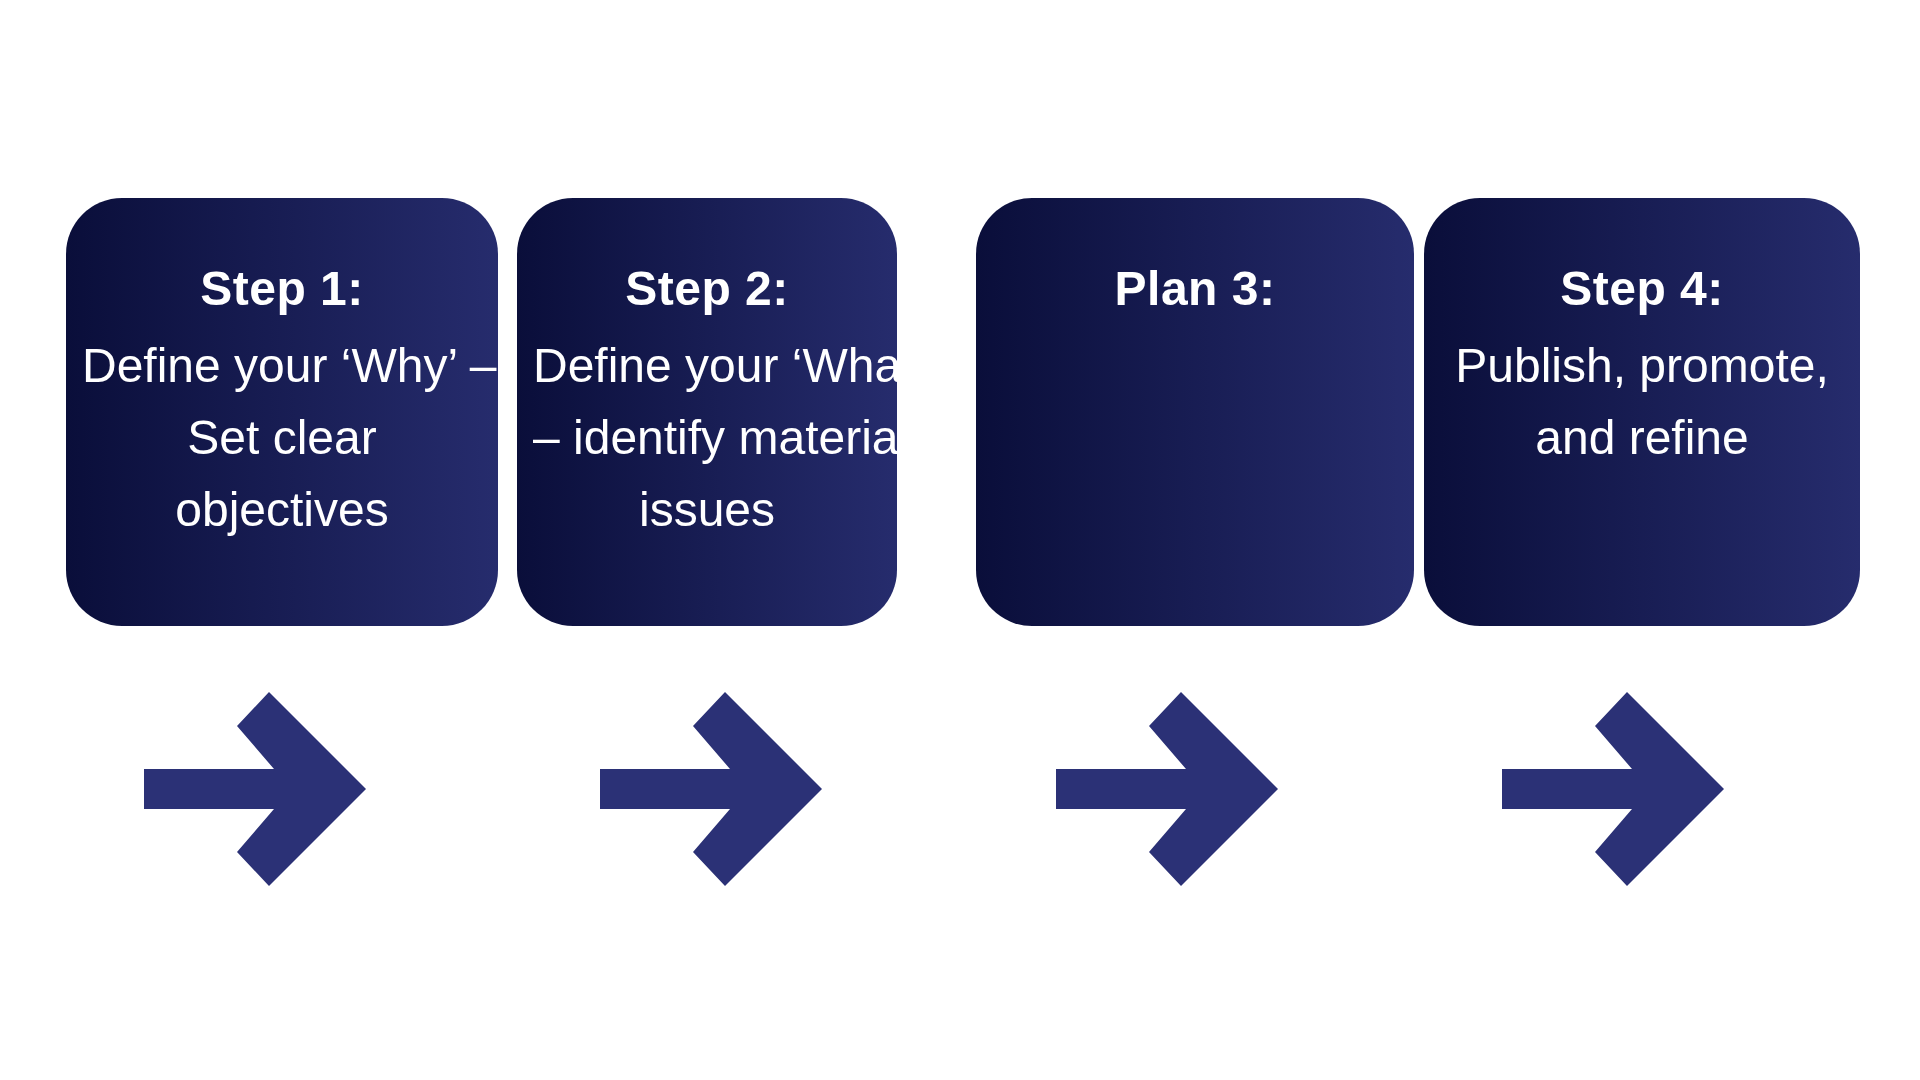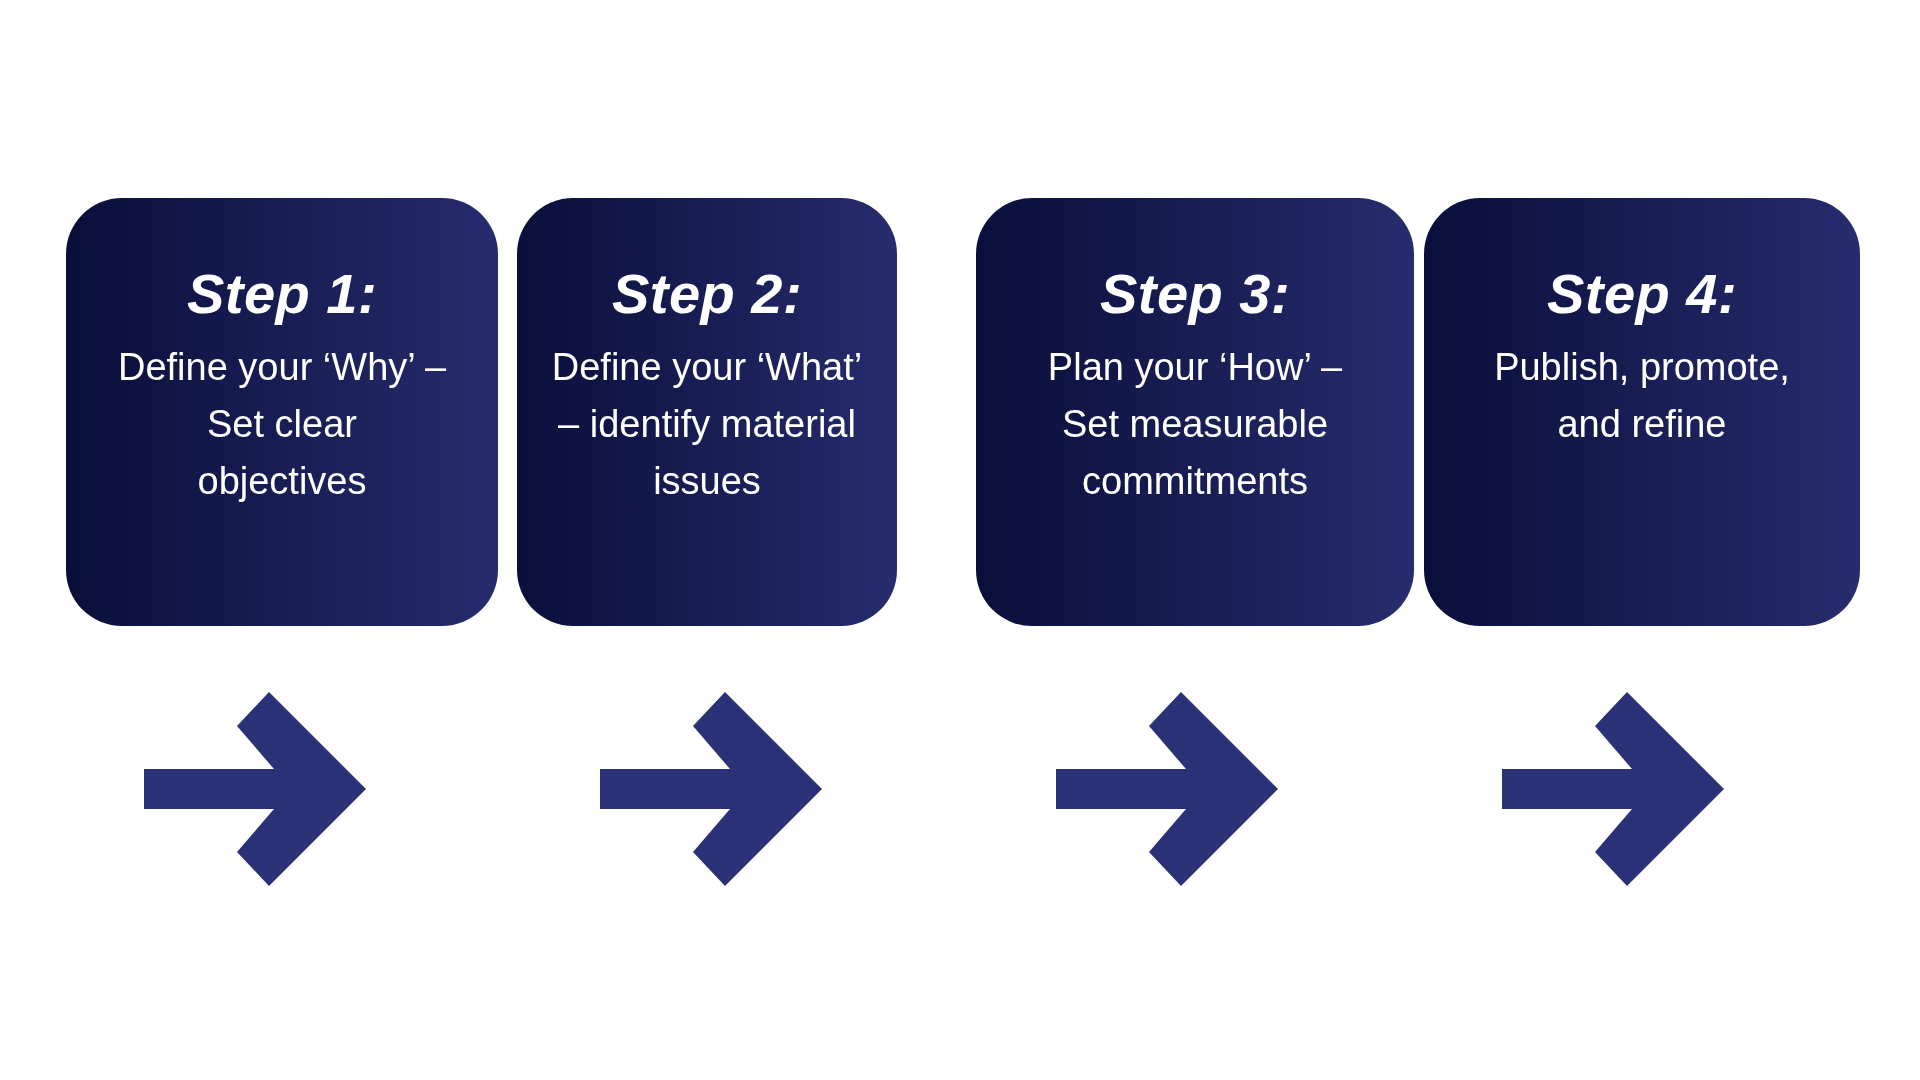--- a/index.html
+++ b/index.html
@@ -26,29 +26,28 @@
     box-sizing: border-box;
     padding: 62px 8px 0 8px;
   }
   .step-box.pos-1 { left: 66px;   width: 432px; }
   .step-box.pos-2 { left: 517px;  width: 380px; }
   .step-box.pos-3 { left: 976px;  width: 438px; }
   .step-box.pos-4 { left: 1424px; width: 436px; }
 
   .step-title {
     margin: 0 0 12px 0;
-    font-size: 56px;
+    font-size: 48px;
     font-weight: 800;
     line-height: 1.2;
     letter-spacing: 0.5px;
-    font-style: italic;
   }
   .step-desc {
     margin: 8px;
-    font-size: 38px;
+    font-size: 48px;
     font-weight: 400;
     line-height: 1.5;
     white-space: pre;
   }
 
   .arrow {
     position: absolute;
     top: 692px;
     width: 222px;
     height: 194px;
@@ -72,24 +71,21 @@
   </section>
 
   <section class="step-box pos-2">
     <h2 class="step-title">Step 2:</h2>
     <p class="step-desc">Define your ‘What’
 – identify material
 issues</p>
   </section>
 
   <section class="step-box pos-3">
-    <h2 class="step-title">Step 3:</h2>
-    <p class="step-desc">Plan your ‘How’ –
-Set measurable
-commitments</p>
+    <h2 class="step-title">Plan 3:</h2>
   </section>
 
   <section class="step-box pos-4">
     <h2 class="step-title">Step 4:</h2>
     <p class="step-desc">Publish, promote,
 and refine</p>
   </section>
 
   <div class="arrow pos-1">
     <svg viewBox="0 0 222 194" preserveAspectRatio="none" aria-hidden="true">

